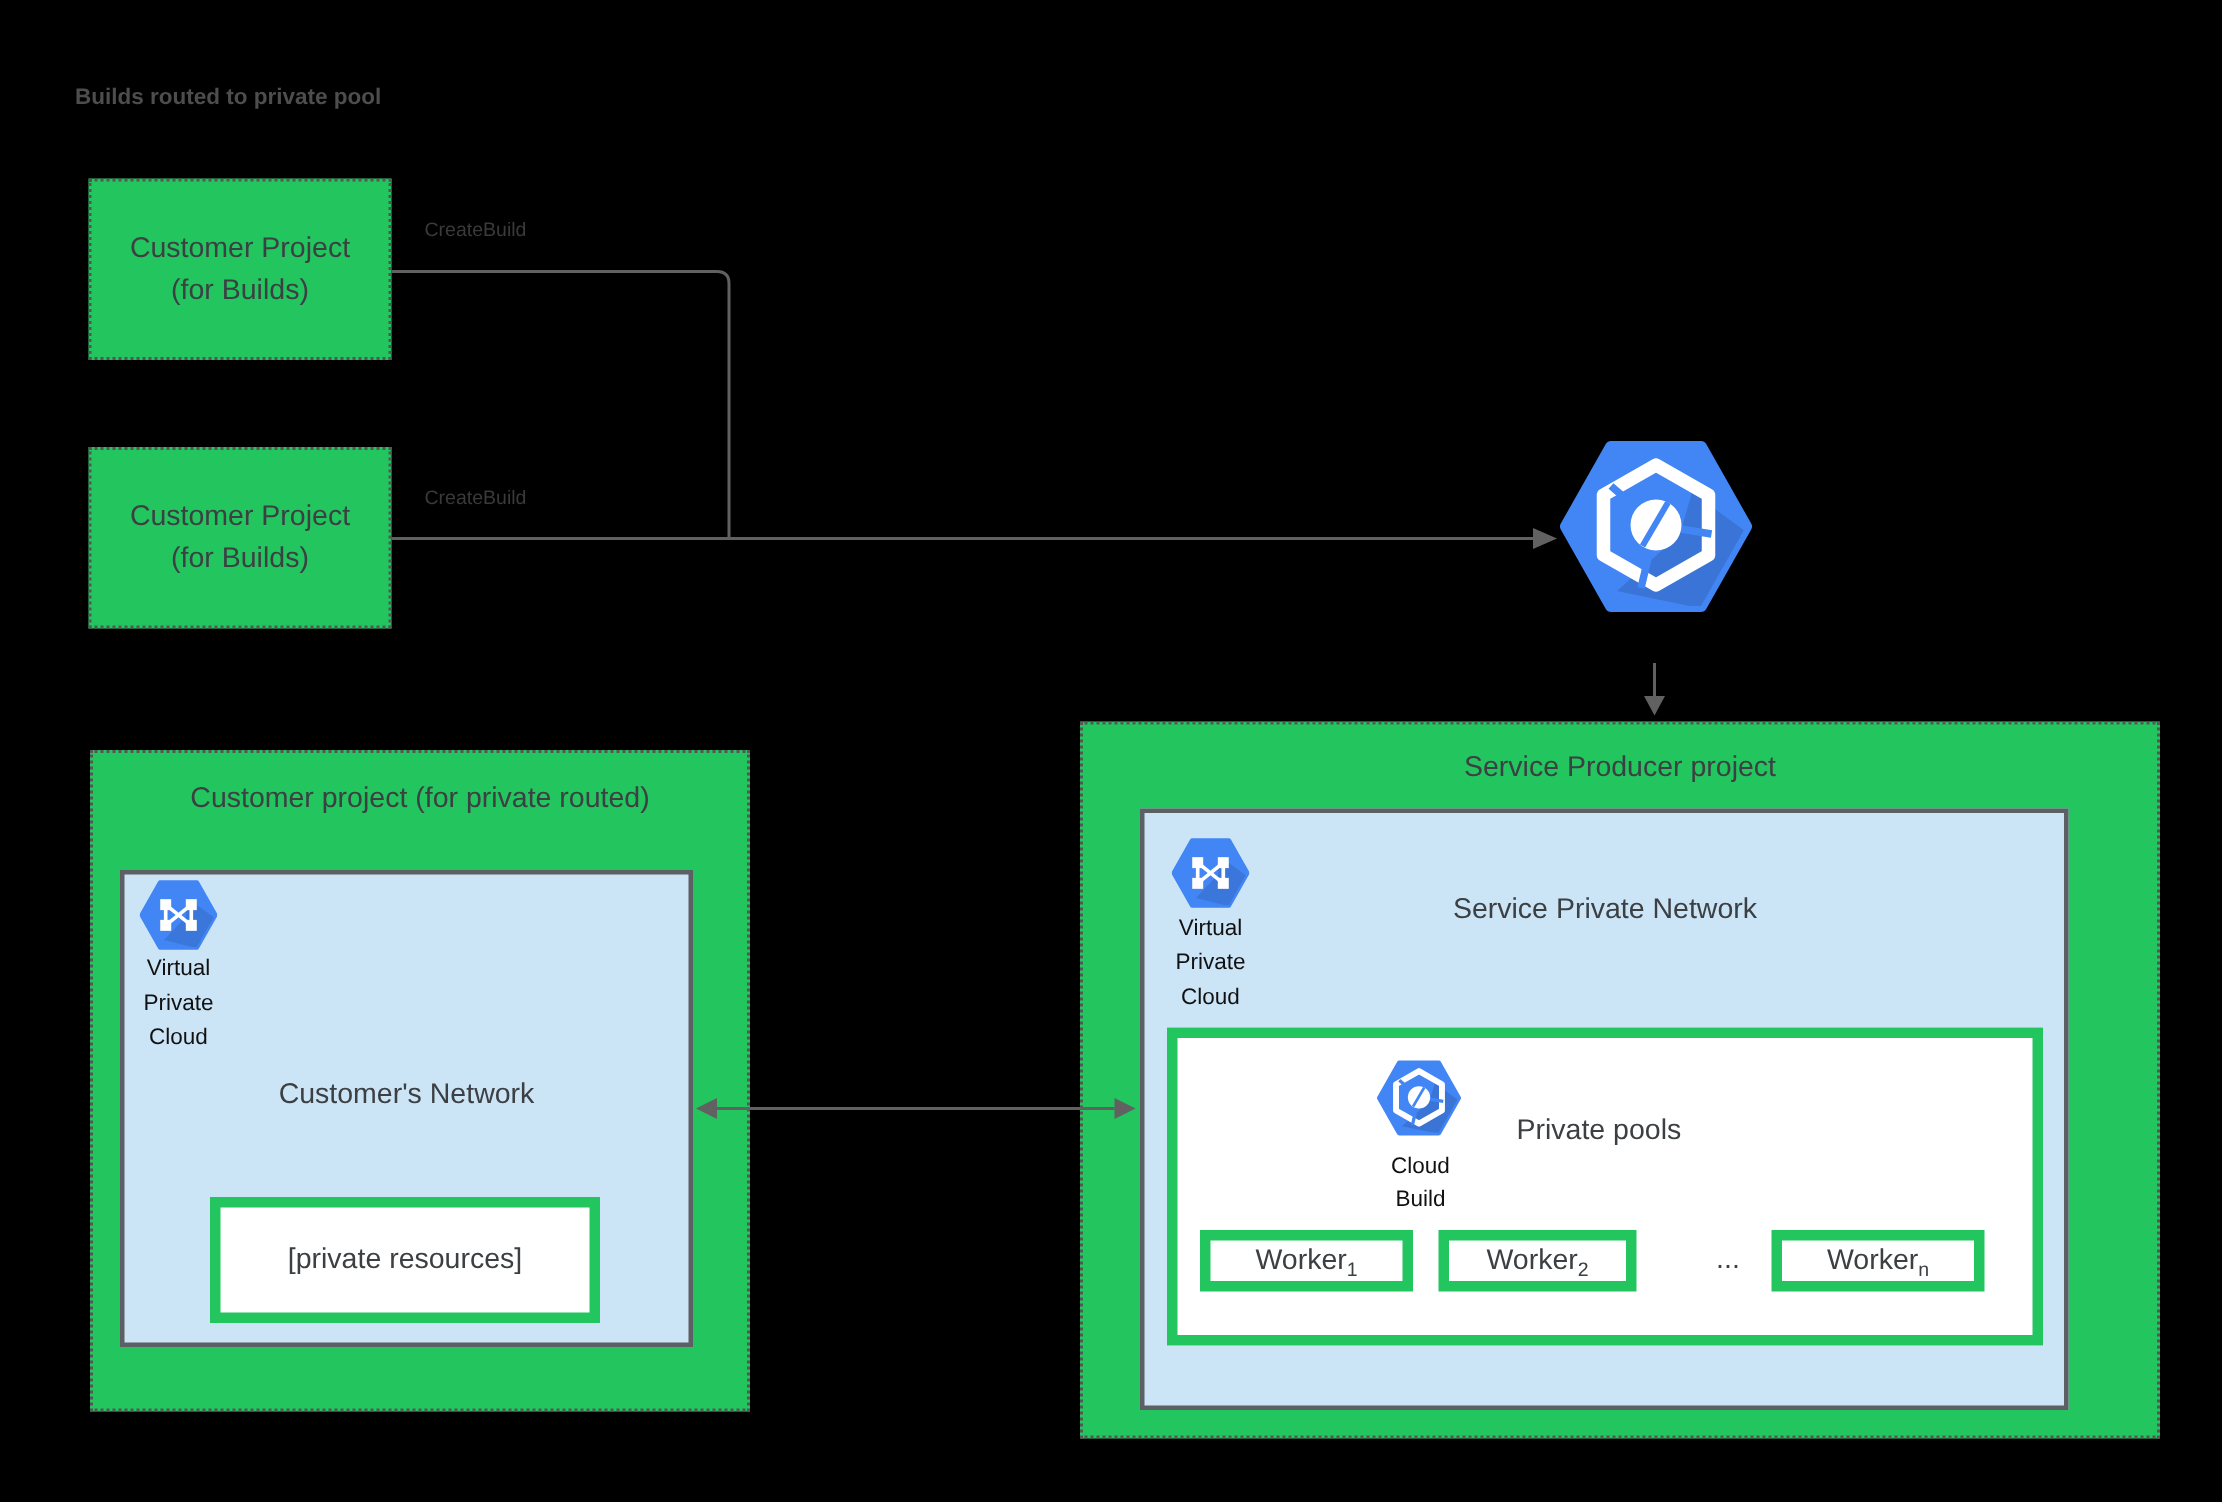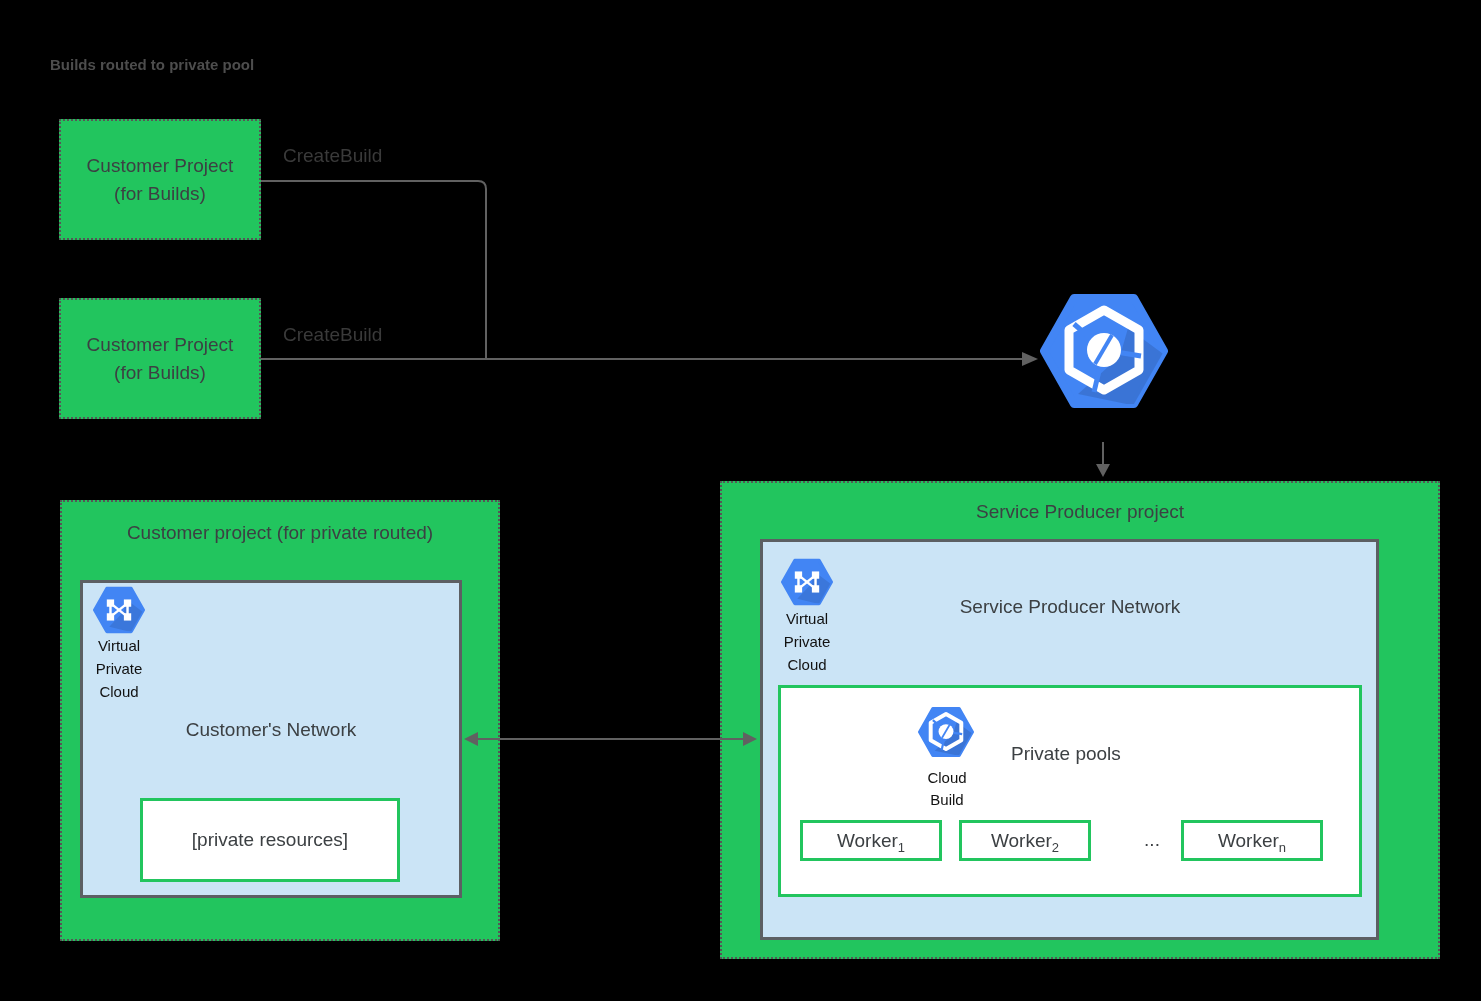--- a/index.html
+++ b/index.html
@@ -3,24 +3,24 @@
 <meta charset="utf-8">
 <style>
   html,body{margin:0;padding:0;background:#000;}
   body{
     position:relative;width:1481px;height:1001px;overflow:hidden;
     font-family:"Liberation Sans","DejaVu Sans",sans-serif;color:#3c4043;
   }
   .abs{position:absolute;box-sizing:border-box;}
   .dotted-box{background:#22c55e;border:2px dotted #565656;}
   .net-box{background:#cbe4f6;border:3px solid #5c5f63;}
-  .white-box{background:#ffffff;border:3px solid #22c55e;}
+  .white-box{background:#ffffff;border:7px solid #22c55e;}
   .ctr{display:flex;align-items:center;justify-content:center;text-align:center;}
   .box-label{font-size:19px;line-height:28px;color:#3c4043;}
-  .edge-label{font-size:19px;color:#3a3a3a;}
+  .edge-label{font-size:13px;color:#3a3a3a;}
   .proj-title{font-size:19px;color:#3c4043;text-align:center;}
   .diagram-title{font-size:15px;font-weight:bold;color:#4d4d4d;}
   .vpc-label{font-size:15px;line-height:23px;color:#111;text-align:center;}
   sub{font-size:13px;line-height:0;}
   svg.overlay{pointer-events:none;z-index:50;}
   .icon{z-index:10;}
 </style>
 </head>
 <body>
 
@@ -99,21 +99,21 @@
 </div>
 <div class="abs net-box" style="left:760px;top:539px;width:619px;height:401px;"></div>
 <svg class="abs icon" style="left:781px;top:558px;" width="52" height="48">
     <use href="#sym-vpc"></use>
   </svg>
 <div class="abs vpc-label" style="left:752px;top:607px;width:110px;">
   <div>Virtual</div>
   <div>Private</div>
   <div>Cloud</div>
 </div>
-<div class="abs proj-title" style="left:900px;top:596px;width:340px;">Service Producer Network</div>
+<div class="abs proj-title" style="left:900px;top:596px;width:340px;">Service Private Network</div>
 
 <div class="abs white-box" style="left:778px;top:685px;width:584px;height:212px;"></div>
 <svg class="abs icon" style="left:918px;top:706px;" width="56" height="52">
     <use href="#sym-cloudbuild"></use>
   </svg>
 <div class="abs vpc-label" style="left:902px;top:767px;width:90px;line-height:22px;">
   <div>Cloud</div>
   <div>Build</div>
 </div>
 <div class="abs proj-title" style="left:1011px;top:743px;">Private pools</div>

